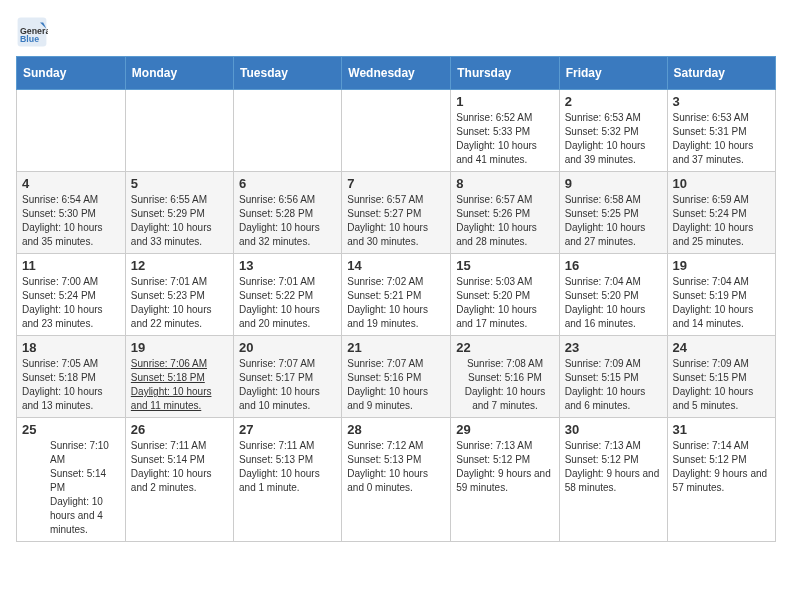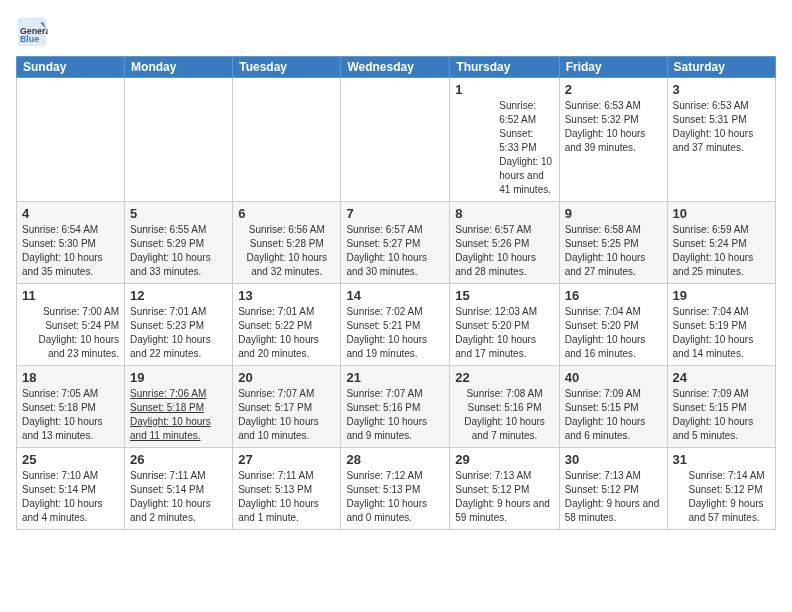--- a/index.html
+++ b/index.html
@@ -41,21 +41,21 @@
     .calendar {
       width: 100%;
       border-collapse: collapse;
       border: 1px solid #ccc;
     }
     .calendar th {
       background: #3a7abf;
       color: #fff;
       font-size: 12px;
       font-weight: bold;
-      padding: 3px 6px;
+      padding: 9px 6px;
       text-align: left;
       border: 1px solid #5a9ad0;
     }
     .calendar td {
       vertical-align: top;
       width: 110px;
       min-height: 80px;
       border: 1px solid #ccc;
       padding: 4px 5px;
       font-size: 10px;
@@ -113,21 +113,21 @@
       </tr>
   </thead>
   <tbody id="calendar-body">
       <tr>
         <td class="empty"></td>
         <td class="empty"></td>
         <td class="empty"></td>
         <td class="empty"></td>
         <td>
           <span class="day-num">1</span>
-          <div class="day-info" style="white-space: pre-line; margin-left: 44px;">Sunrise: 6:52 AM
+          <div class="day-info" style="white-space: pre-line;">Sunrise: 6:52 AM
 Sunset: 5:33 PM
 Daylight: 10 hours and 41 minutes.</div>
         </td>
         <td>
           <span class="day-num">2</span>
           <div class="day-info" style="white-space: pre-line;">Sunrise: 6:53 AM
 Sunset: 5:32 PM
 Daylight: 10 hours and 39 minutes.</div>
         </td>
         <td>
@@ -145,21 +145,21 @@
 Daylight: 10 hours and 35 minutes.</div>
         </td>
         <td>
           <span class="day-num">5</span>
           <div class="day-info" style="white-space: pre-line;">Sunrise: 6:55 AM
 Sunset: 5:29 PM
 Daylight: 10 hours and 33 minutes.</div>
         </td>
         <td>
           <span class="day-num">6</span>
-          <div class="day-info" style="white-space: pre-line; text-align: center;">Sunrise: 6:56 AM
+          <div class="day-info" style="white-space: pre-line;">Sunrise: 6:56 AM
 Sunset: 5:28 PM
 Daylight: 10 hours and 32 minutes.</div>
         </td>
         <td>
           <span class="day-num">7</span>
           <div class="day-info" style="white-space: pre-line;">Sunrise: 6:57 AM
 Sunset: 5:27 PM
 Daylight: 10 hours and 30 minutes.</div>
         </td>
         <td>
@@ -177,21 +177,21 @@
         <td>
           <span class="day-num">10</span>
           <div class="day-info" style="white-space: pre-line;">Sunrise: 6:59 AM
 Sunset: 5:24 PM
 Daylight: 10 hours and 25 minutes.</div>
         </td>
       </tr>
       <tr>
         <td>
           <span class="day-num">11</span>
-          <div class="day-info" style="white-space: pre-line; text-align: right;">Sunrise: 7:00 AM
+          <div class="day-info" style="white-space: pre-line;">Sunrise: 7:00 AM
 Sunset: 5:24 PM
 Daylight: 10 hours and 23 minutes.</div>
         </td>
         <td>
           <span class="day-num">12</span>
           <div class="day-info" style="white-space: pre-line;">Sunrise: 7:01 AM
 Sunset: 5:23 PM
 Daylight: 10 hours and 22 minutes.</div>
         </td>
         <td>
@@ -201,21 +201,21 @@
 Daylight: 10 hours and 20 minutes.</div>
         </td>
         <td>
           <span class="day-num">14</span>
           <div class="day-info" style="white-space: pre-line;">Sunrise: 7:02 AM
 Sunset: 5:21 PM
 Daylight: 10 hours and 19 minutes.</div>
         </td>
         <td>
           <span class="day-num">15</span>
-          <div class="day-info" style="white-space: pre-line;">Sunrise: 12:03 AM
+          <div class="day-info" style="white-space: pre-line;">Sunrise: 5:03 AM
 Sunset: 5:20 PM
 Daylight: 10 hours and 17 minutes.</div>
         </td>
         <td>
           <span class="day-num">16</span>
           <div class="day-info" style="white-space: pre-line;">Sunrise: 7:04 AM
 Sunset: 5:20 PM
 Daylight: 10 hours and 16 minutes.</div>
         </td>
         <td>
@@ -250,36 +250,36 @@
 Sunset: 5:16 PM
 Daylight: 10 hours and 9 minutes.</div>
         </td>
         <td>
           <span class="day-num">22</span>
           <div class="day-info" style="white-space: pre-line; text-align: center;">Sunrise: 7:08 AM
 Sunset: 5:16 PM
 Daylight: 10 hours and 7 minutes.</div>
         </td>
         <td>
-          <span class="day-num">40</span>
+          <span class="day-num">23</span>
           <div class="day-info" style="white-space: pre-line;">Sunrise: 7:09 AM
 Sunset: 5:15 PM
 Daylight: 10 hours and 6 minutes.</div>
         </td>
         <td>
           <span class="day-num">24</span>
           <div class="day-info" style="white-space: pre-line;">Sunrise: 7:09 AM
 Sunset: 5:15 PM
 Daylight: 10 hours and 5 minutes.</div>
         </td>
       </tr>
       <tr>
         <td>
           <span class="day-num">25</span>
-          <div class="day-info" style="white-space: pre-line;">Sunrise: 7:10 AM
+          <div class="day-info" style="white-space: pre-line; margin-left: 28px;">Sunrise: 7:10 AM
 Sunset: 5:14 PM
 Daylight: 10 hours and 4 minutes.</div>
         </td>
         <td>
           <span class="day-num">26</span>
           <div class="day-info" style="white-space: pre-line;">Sunrise: 7:11 AM
 Sunset: 5:14 PM
 Daylight: 10 hours and 2 minutes.</div>
         </td>
         <td>
@@ -301,19 +301,19 @@
 Daylight: 9 hours and 59 minutes.</div>
         </td>
         <td>
           <span class="day-num">30</span>
           <div class="day-info" style="white-space: pre-line;">Sunrise: 7:13 AM
 Sunset: 5:12 PM
 Daylight: 9 hours and 58 minutes.</div>
         </td>
         <td>
           <span class="day-num">31</span>
-          <div class="day-info" style="white-space: pre-line; margin-left: 16px;">Sunrise: 7:14 AM
+          <div class="day-info" style="white-space: pre-line;">Sunrise: 7:14 AM
 Sunset: 5:12 PM
 Daylight: 9 hours and 57 minutes.</div>
         </td>
       </tr>
     </tbody>
 </table>
 
 </body></html>

